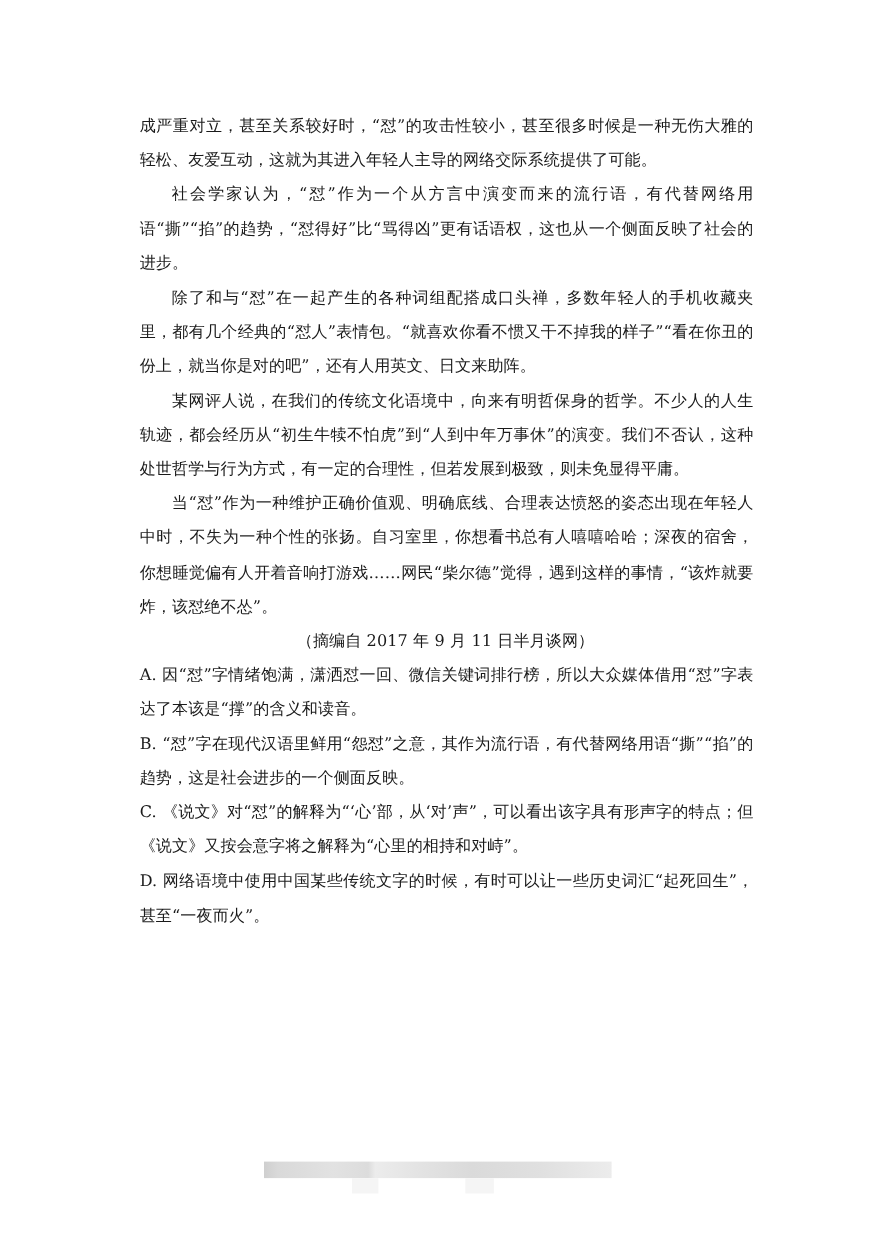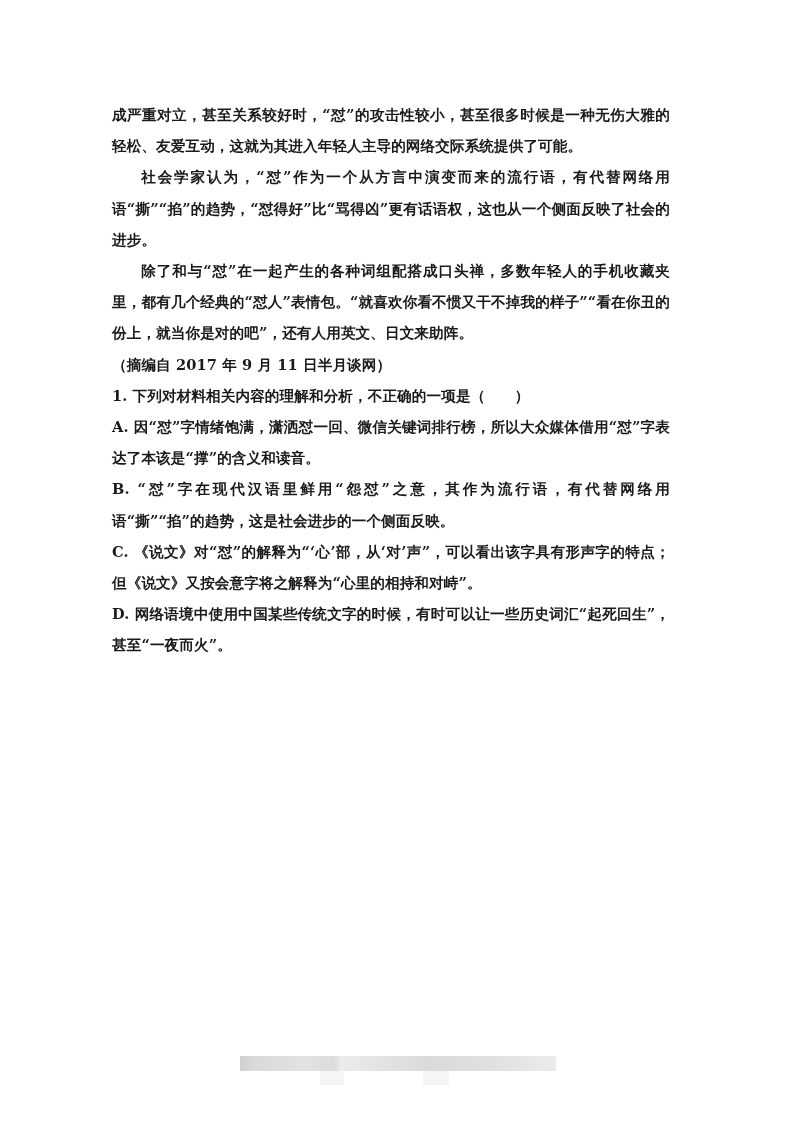--- a/index.html
+++ b/index.html
@@ -10,38 +10,37 @@
     body {
       width: 793px;
       height: 1122px;
       position: relative;
       overflow: hidden;
       font-family: "DejaVu Serif", "Liberation Serif", serif;
       color: #1a1a1a;
     }
     .page {
       position: absolute;
-      left: 112px;
+      left: 127px;
       top: 99px;
       width: 558px;
-      font-weight: bold;
     }
     .para {
       font-size: 14.6px;
       line-height: 31.2px;
       margin: 0;
       text-align: justify;
       text-justify: inter-character;
       letter-spacing: 0.1px;
     }
     .indent {
       text-indent: 2em;
     }
     .source {
-      text-align: left;
+      text-align: center;
       padding-right: 2px;
     }
     .footer-bar {
       position: absolute;
       left: 240px;
       top: 1056px;
       width: 316px;
       height: 15px;
       background: linear-gradient(90deg, #cfcfcf 0%, #d9d9d9 4%, #e2e2e2 20%, #dcdcdc 30%, #ececec 32%, #e3e3e3 45%, #dadada 60%, #e0e0e0 80%, #ececec 100%);
     }
@@ -52,24 +51,25 @@
       background: #f5f5f5;
     }
   </style>
 </head>
 <body>
 
 <div class="page">
   <p class="para">成严重对立，甚至关系较好时，“怼”的攻击性较小，甚至很多时候是一种无伤大雅的轻松、友爱互动，这就为其进入年轻人主导的网络交际系统提供了可能。</p>
   <p class="para indent">社会学家认为，“怼”作为一个从方言中演变而来的流行语，有代替网络用语“撕”“掐”的趋势，“怼得好”比“骂得凶”更有话语权，这也从一个侧面反映了社会的进步。</p>
   <p class="para indent">除了和与“怼”在一起产生的各种词组配搭成口头禅，多数年轻人的手机收藏夹里，都有几个经典的“怼人”表情包。“就喜欢你看不惯又干不掉我的样子”“看在你丑的份上，就当你是对的吧”，还有人用英文、日文来助阵。</p>
+  <p class="para indent">某网评人说，在我们的传统文化语境中，向来有明哲保身的哲学。不少人的人生轨迹，都会经历从“初生牛犊不怕虎”到“人到中年万事休”的演变。我们不否认，这种处世哲学与行为方式，有一定的合理性，但若发展到极致，则未免显得平庸。</p>
+  <p class="para indent">当“怼”作为一种维护正确价值观、明确底线、合理表达愤怒的姿态出现在年轻人中时，不失为一种个性的张扬。自习室里，你想看书总有人嘻嘻哈哈；深夜的宿舍，你想睡觉偏有人开着音响打游戏……网民“柴尔德”觉得，遇到这样的事情，“该炸就要炸，该怼绝不怂”。</p>
   <p class="para source">（摘编自 2017 年 9 月 11 日半月谈网）</p>
 
   <div>
-    <p class="para">1. 下列对材料相关内容的理解和分析，不正确的一项是（　　）</p>
     <p class="para">A. 因“怼”字情绪饱满，潇洒怼一回、微信关键词排行榜，所以大众媒体借用“怼”字表达了本该是“撑”的含义和读音。</p>
     <p class="para">B. “怼”字在现代汉语里鲜用“怨怼”之意，其作为流行语，有代替网络用语“撕”“掐”的趋势，这是社会进步的一个侧面反映。</p>
     <p class="para">C. 《说文》对“怼”的解释为“‘心’部，从‘对’声”，可以看出该字具有形声字的特点；但《说文》又按会意字将之解释为“心里的相持和对峙”。</p>
     <p class="para">D. 网络语境中使用中国某些传统文字的时候，有时可以让一些历史词汇“起死回生”，甚至“一夜而火”。</p>
   </div>
 
 </div>
 
 <div class="footer-bar"></div>
 <div class="footer-mark" style="left:320px;width:24px;"></div>

